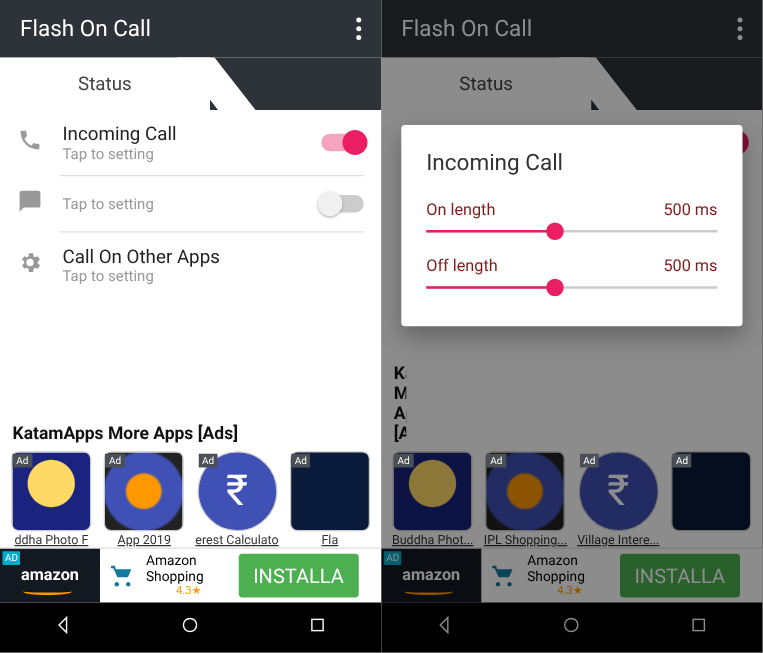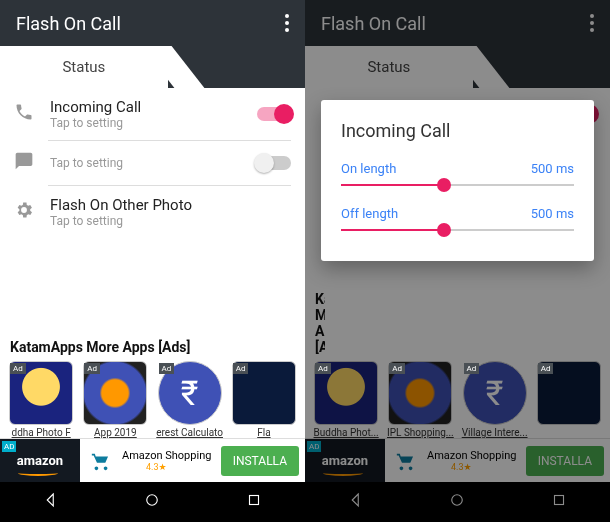--- a/index.html
+++ b/index.html
@@ -34,29 +34,29 @@
 .ad-cap { font-size: 10px; color: #333; margin-top: 2px; white-space: nowrap; overflow: hidden; text-decoration: underline; }
 .banner { display: flex; align-items: center; height: 44px; background: #fff; border-top: 1px solid #ddd; }
 .banner .amz { width: 80px; height: 100%; background: #131921; display: flex; align-items: center; justify-content: center; position: relative; }
 .banner .amz-text { color:#fff; font-size: 13px; font-weight: bold; }
 .banner .amz-arc { position:absolute; bottom:6px; left:18px; width:40px; height:6px; border-bottom:2px solid #ff9900; border-radius:0 0 50% 50%; }
 .banner .info { flex:1; display:flex; align-items:center; gap:6px; padding-left:6px; }
 .banner .cart { width:30px; height:30px; display:flex; align-items:center; justify-content:center; }
 .banner .cart svg { width:22px; height:22px; fill:#0d7c9e; }
 .banner .mt { font-size:11px; line-height:1.2; }
 .banner .stars { color:#ffa000; font-size:9px;margin-left:24px; }
-.install-btn { background:#4caf50; color:#fff; border:none; padding:8px 12px; font-size:12px; border-radius:3px; margin-right:6px; }
+.install-btn { background:#4caf50; color:#fff; border:none; padding:8px 12px; font-size:16px; border-radius:3px; margin-right:18px; }
 .nav-bar { height:40px; background:#000; display:flex; align-items:center; justify-content:space-around; }
 .nav-bar svg { width:18px; height:18px; fill:#fff; }
 
 .dimmed { position:absolute; top:0; left:0; right:0; bottom:0; background:rgba(0,0,0,.45); }
 .dialog { position:absolute; top:100px; left:16px; right:16px; background:#fff; border-radius:3px; padding:20px 20px 10px; box-shadow:0 8px 20px rgba(0,0,0,.3); }
 .dialog-title { font-size:18px; color:#333; margin-bottom:20px; }
 .slider-group { margin-bottom:20px; }
-.slider-head { display:flex; justify-content:space-between; font-size:13px; color:#3b82f6; margin-bottom:8px; }
+.slider-head { display:flex; justify-content:space-between; font-size:13px; color:#7f1d1d; margin-bottom:8px; }
 .slider-track { height:2px; background:#ccc; position:relative; }
 .slider-fill { position:absolute; left:0; top:0; height:100%; background:#e91e63; }
 .slider-thumb { position:absolute; top:-6px; width:14px; height:14px; border-radius:50%; background:#e91e63; margin-left:-7px; }
 .dialog-actions { display:flex; justify-content:flex-end; gap:24px; margin-top:10px; }
 .dialog-actions button { background:none; border:none; color:#e91e63; font-size:13px; font-weight:500; letter-spacing:.5px; cursor:pointer; }
 .buddha { background: radial-gradient(circle at 50% 40%, #ffd966 0 38%, #1a237e 40% 100%); }
 .rupee { background:#3f51b5; display:flex; align-items:center; justify-content:center; color:#fff; font-size:34px; border-radius:50%!important; }
 .ipl { background: radial-gradient(circle at 50% 50%, #ff9800 0 30%, #3f51b5 35% 70%, #222 75% 100%); }
 .darkblue { background:#0a1a3a; }
 .ad-bd { position:absolute; top:2px; left:4px; background:#4a5055; color:#fff; font-size:8px; padding:1px 3px; z-index:2; }
@@ -102,21 +102,21 @@
       <div class="toggle off">
           <div class="knob"></div>
         </div>
     </div>
     <div class="divider"></div>
     <div class="row">
       <span class="row-icon"><svg viewBox="0 0 24 24">
             <path d="M19.4 13l.1-1-.1-1 2.1-1.6-2-3.5-2.5 1a7 7 0 0 0-1.7-1L15 3h-4l-.4 2.9a7 7 0 0 0-1.7 1l-2.5-1-2 3.5L6.5 11l-.1 1 .1 1-2.1 1.6 2 3.5 2.5-1a7 7 0 0 0 1.7 1L11 21h4l.4-2.9a7 7 0 0 0 1.7-1l2.5 1 2-3.5L19.4 13zM12 15.5A3.5 3.5 0 1 1 12 8.5a3.5 3.5 0 0 1 0 7z"></path>
           </svg></span>
       <div class="row-text">
-        <div class="row-title">Flash On Other Photo</div>
+        <div class="row-title">Call On Other Apps</div>
         <div class="row-sub">Tap to setting</div>
       </div>
     </div>
   </div>
 
   <div style="position:absolute; bottom:84px; left:0; right:0;">
     <div class="ads-title">KatamApps More Apps [Ads]</div>
     <div class="ads-row">
       <div class="ad-tile">
           <span class="ad-bd">Ad</span>

